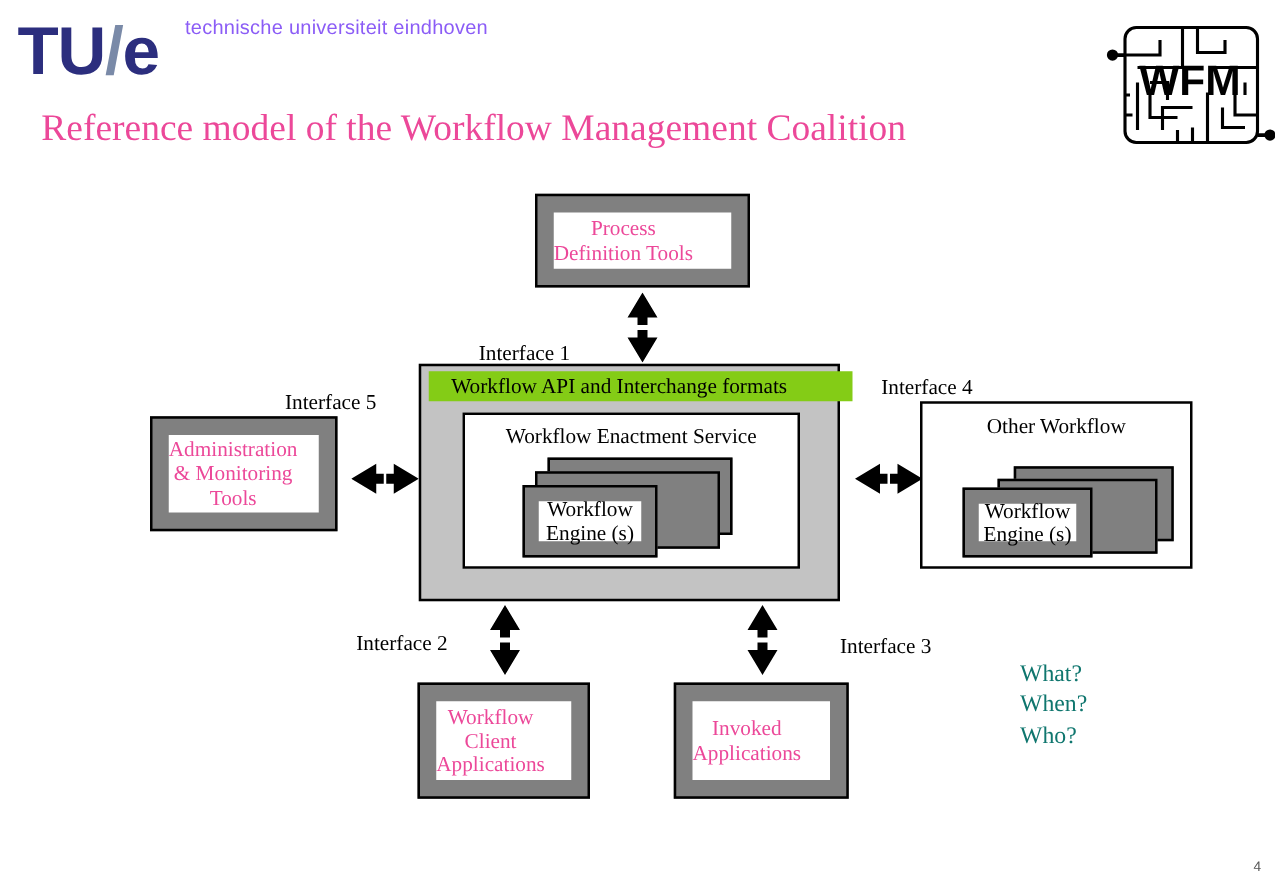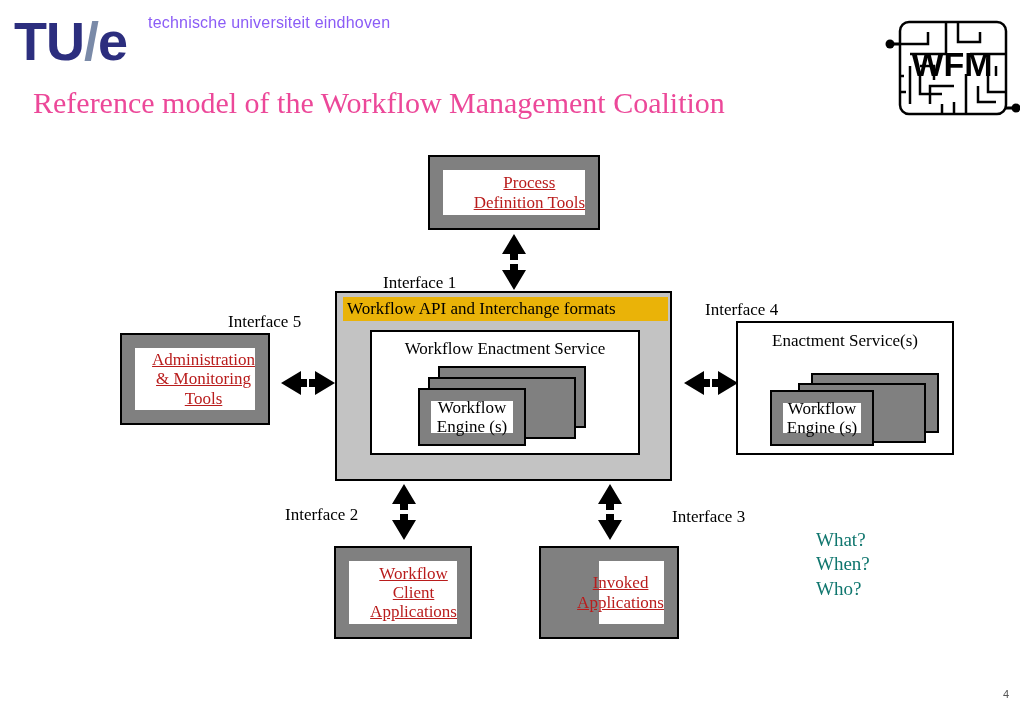--- a/index.html
+++ b/index.html
@@ -78,41 +78,40 @@
     display: flex;
     align-items: center;
     justify-content: center;
   }
   .gframe > .inner {
     background: #ffffff;
     width: calc(100% - 26px);
     height: calc(100% - 26px);
     display: flex;
     align-items: center;
-    justify-content: flex-end;
+    justify-content: flex-start;
     text-align: center;
     line-height: 1.12;
     font-size: 17px;
-    color: #b91c1c;
-    text-decoration: underline;
+    color: #ec4899;
   }
   .plain-white {
     border: 2px solid #000000;
     background: #ffffff;
   }
   .lightgray {
     border: 2px solid #000000;
     background: #c3c3c3;
   }
   .label-strip {
     position: absolute;
-    background: #eab308;
-    display: flex;
-    align-items: center;
-    padding-left: 4px;
+    background: #84cc16;
+    display: flex;
+    align-items: center;
+    padding-left: 18px;
     font-size: 17px;
     color: #000;
     white-space: nowrap;
   }
   .caption {
     position: absolute;
     font-size: 17px;
     color: #000000;
     white-space: nowrap;
   }
@@ -270,21 +269,21 @@
 <div class="caption" style="left:705px; top:300px;">Interface 4</div>
 <div class="arrow" style="left:684px; top:368px;">
   <svg width="54" height="30" viewBox="0 0 54 30">
     <polygon points="0,15 20,3 20,11 26,11 26,19 20,19 20,27" fill="#000000"></polygon>
     <polygon points="54,15 34,3 34,11 28,11 28,19 34,19 34,27" fill="#000000"></polygon>
   </svg>
 </div>
 
 <div class="box plain-white" style="left:736px; top:321px; width:218px; height:134px;"></div>
 <div class="box-title" style="left:736px; top:331px; width:218px;">
-  <div>Enactment Service(s)</div>
+  <div>Other Workflow</div>
 </div>
 
 <div class="stack-card" style="left:811px; top:373px; width:128px; height:60px;"></div>
 <div class="stack-card" style="left:798px; top:383px; width:128px; height:60px;"></div>
 <div class="stack-front" style="left:770px; top:390px; width:104px; height:56px;">
   <div class="inner">
     <div>
       <div>Workflow</div>
       <div>Engine (s)</div>
     </div>
@@ -308,21 +307,21 @@
   </div>
 </div>
 
 <div class="caption" style="left:632px; top:507px;margin-left:40px;">Interface 3</div>
 <div class="arrow" style="left:596px; top:484px;">
   <svg width="28" height="56" viewBox="0 0 28 56">
     <polygon points="14,0 26,20 18,20 18,26 10,26 10,20 2,20" fill="#000000"></polygon>
     <polygon points="14,56 26,36 18,36 18,30 10,30 10,36 2,36" fill="#000000"></polygon>
   </svg>
 </div>
-<div class="box gframe" style="left:539px; top:546px; width:140px; height:93px;padding-left:45px;">
+<div class="box gframe" style="left:539px; top:546px; width:140px; height:93px;">
   <div class="inner">
     <div>
       <div>Invoked</div>
       <div>Applications</div>
     </div>
   </div>
 </div>
 
 <div id="qmarks">
   <div>What?</div>

